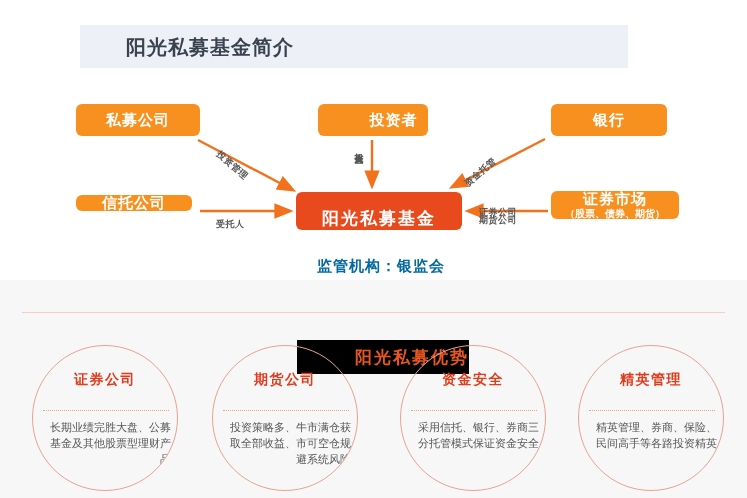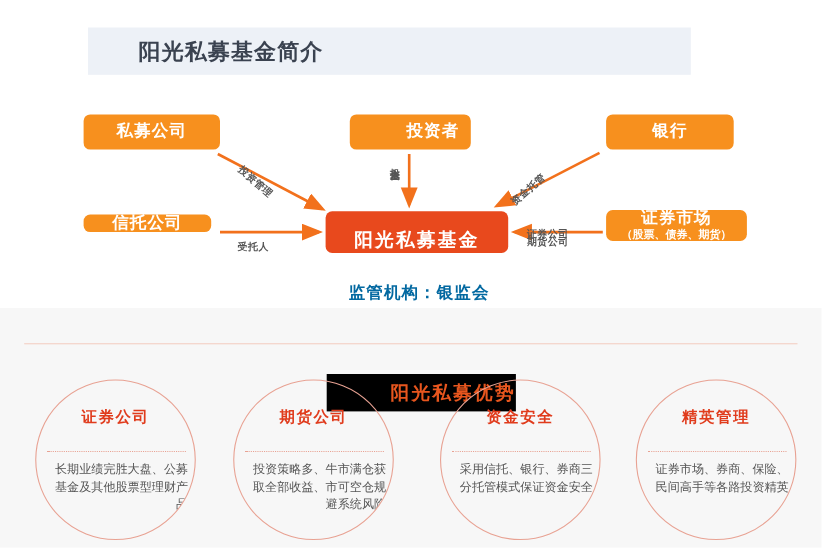--- a/index.html
+++ b/index.html
@@ -311,14 +311,14 @@
 
 <div class="circle" id="circle-2">
   <div class="circle-title">资金安全</div>
   <div class="circle-divider"></div>
   <div class="circle-body">采用信托、银行、券商三分托管模式保证资金安全</div>
 </div>
 
 <div class="circle" id="circle-3">
   <div class="circle-title">精英管理</div>
   <div class="circle-divider"></div>
-  <div class="circle-body">证券市场、券商、保险、民间高手等各路投资精英</div>
+  <div class="circle-body">精英管理、券商、保险、民间高手等各路投资精英</div>
 </div>
 
 </body></html>

